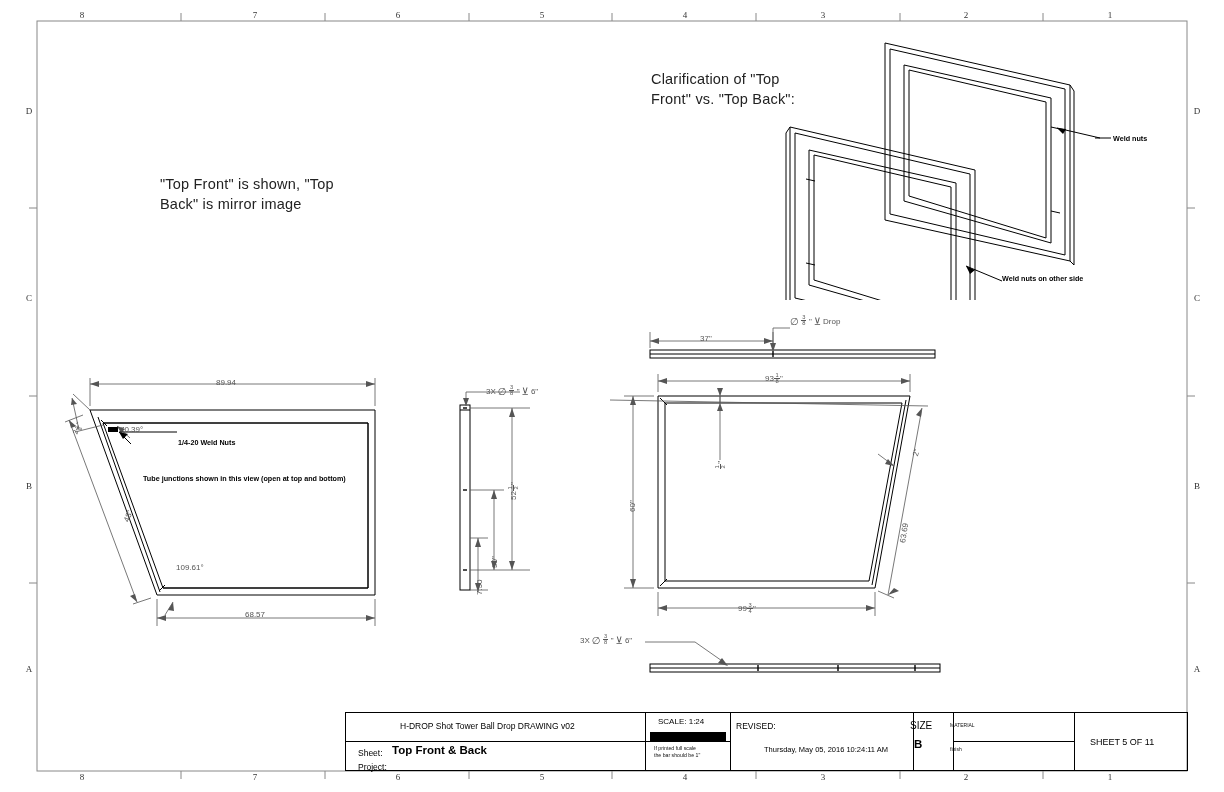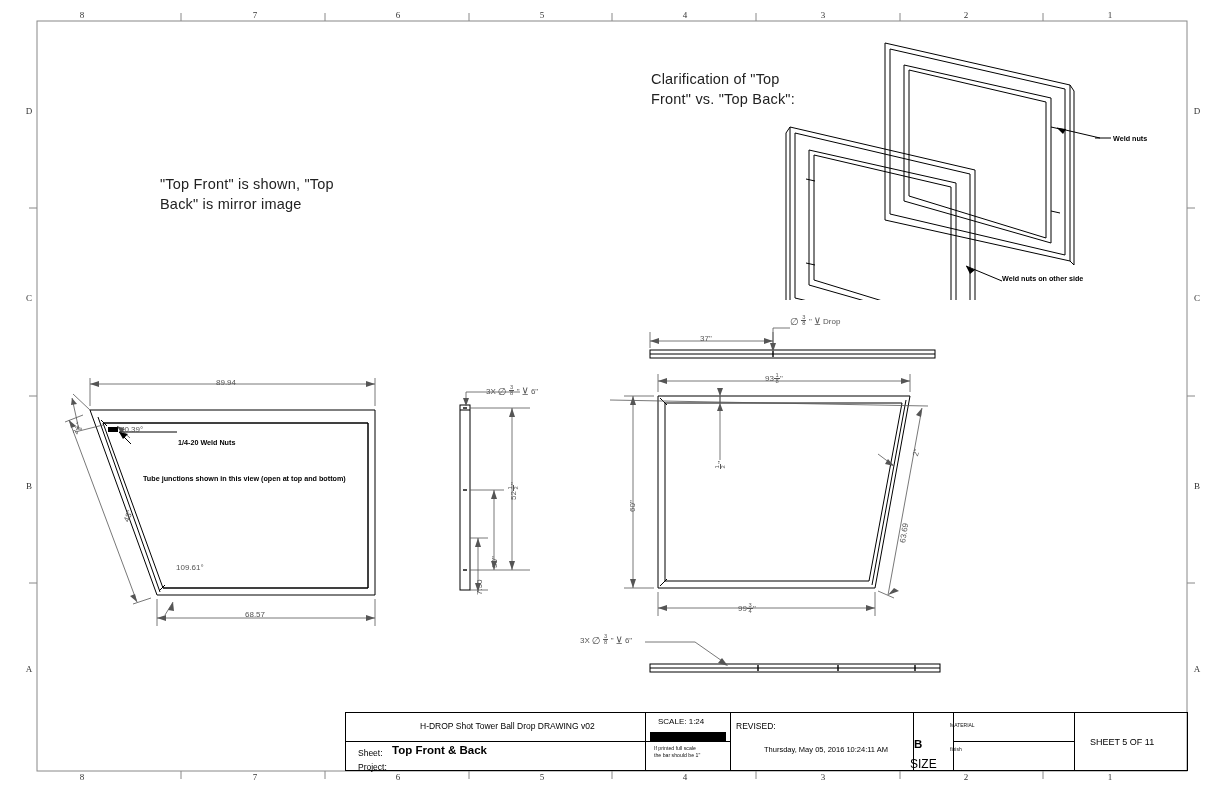--- a/index.html
+++ b/index.html
@@ -476,34 +476,34 @@
       <line x1="385.5" y1="0" x2="385.5" y2="59"></line>
       <line x1="385.5" y1="29.5" x2="300.5" y2="29.5"></line>
       <line x1="568.5" y1="0" x2="568.5" y2="59"></line>
       <line x1="608.5" y1="0" x2="608.5" y2="59"></line>
       <line x1="729.5" y1="0" x2="729.5" y2="59"></line>
       <line x1="729.5" y1="29.5" x2="608.5" y2="29.5"></line>
     </g>
   </svg>
 
   <div class="tb-txt tb-key" style="left:358px;top:721px;margin-top:41px;">Project:</div>
-  <div class="tb-txt" style="left:420px;top:721px;font-size:8.5px;">H-DROP Shot Tower Ball Drop DRAWING v02</div>
+  <div class="tb-txt" style="left:400px;top:721px;font-size:8.5px;">H-DROP Shot Tower Ball Drop DRAWING v02</div>
 
   <div class="tb-txt tb-key" style="left:358px;top:748px;">Sheet:</div>
   <div class="tb-txt tb-val-big" style="left:392px;top:744px;">Top Front &amp; Back</div>
 
   <div class="tb-txt" style="left:658px;top:717px;font-size:8px;">SCALE: 1:24</div>
   <div class="scalebar" style="left:650px;top:732px;width:76px;height:9px;"></div>
   <div class="tb-txt tb-small" style="left:654px;top:745px;">If printed full scale
 the bar should be 1"</div>
 
   <div class="tb-txt tb-key" style="left:736px;top:721px;">REVISED:</div>
   <div class="tb-txt" style="left:764px;top:745px;font-size:7.5px;">Thursday, May 05, 2016 10:24:11 AM</div>
 
-  <div class="tb-txt tb-key" style="left:910px;top:757px;font-size:12px;">SIZE</div>
+  <div class="tb-txt tb-key" style="left:910px;top:720px;font-size:10px;">SIZE</div>
   <div class="tb-txt tb-val-big" style="left:914px;top:738px;">B</div>
 
   <div class="tb-txt tb-small" style="left:950px;top:722px;font-size:5px;">MATERIAL</div>
   <div class="tb-txt tb-small" style="left:950px;top:746px;font-size:5px;">finish</div>
 
   <div class="tb-txt" style="left:1090px;top:737px;font-size:9px;">SHEET 5 OF 11</div>
 
 </div>
 
 </body></html>

